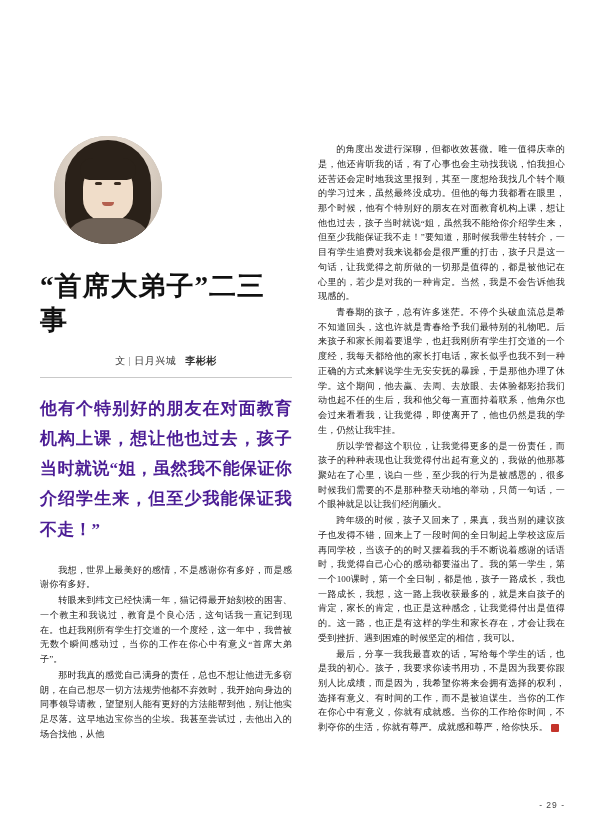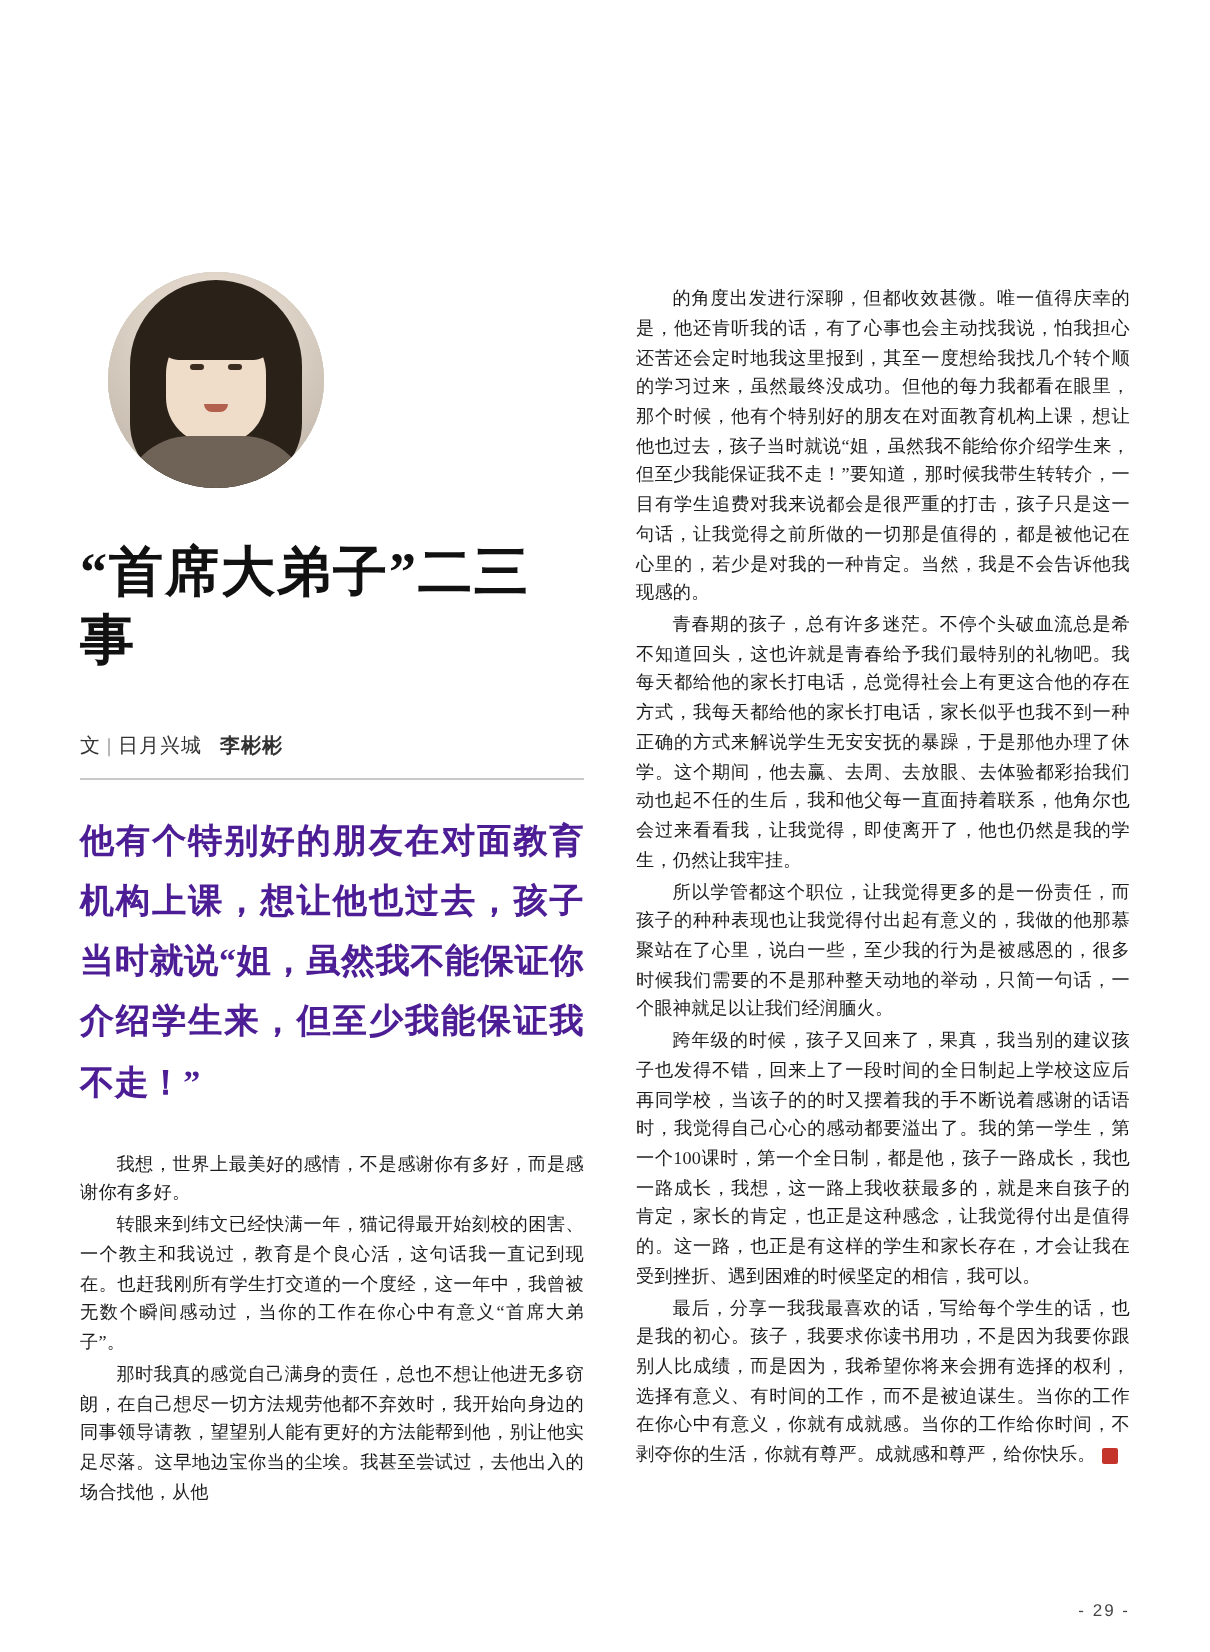--- a/index.html
+++ b/index.html
@@ -128,24 +128,25 @@
   .title {
     font-size: 27px;
     font-weight: bold;
     letter-spacing: 1px;
     margin: 26px 0 0 0;
     line-height: 1.25;
     color: #111;
     font-family: "Liberation Serif", "DejaVu Serif", serif;
   }
   .byline {
-    margin-top: 28px;
+    margin-top: 16px;
     font-size: 10px;
     color: #333;
     letter-spacing: 0.5px;
+    text-align: center;
   }
   .byline .sep { margin: 0 3px; color: #777; }
   .byline .author { font-weight: bold; }
   .rule {
     margin-top: 9px;
     width: 100%;
     height: 1px;
     background: #c9c9c9;
   }
 
@@ -237,21 +238,21 @@
       <div class="body-text">
         <p>我想，世界上最美好的感情，不是感谢你有多好，而是感谢你有多好。</p>
         <p>转眼来到纬文已经快满一年，猫记得最开始刻校的困害、一个教主和我说过，教育是个良心活，这句话我一直记到现在。也赶我刚所有学生打交道的一个度经，这一年中，我曾被无数个瞬间感动过，当你的工作在你心中有意义“首席大弟子”。</p>
         <p>那时我真的感觉自己满身的责任，总也不想让他进无多窃朗，在自己想尽一切方法规劳他都不弃效时，我开始向身边的同事领导请教，望望别人能有更好的方法能帮到他，别让他实足尽落。这早地边宝你当的尘埃。我甚至尝试过，去他出入的场合找他，从他</p>
       </div>
     </div>
 
     <div class="col-right">
       <div class="body-text">
         <p>的角度出发进行深聊，但都收效甚微。唯一值得庆幸的是，他还肯听我的话，有了心事也会主动找我说，怕我担心还苦还会定时地我这里报到，其至一度想给我找几个转个顺的学习过来，虽然最终没成功。但他的每力我都看在眼里，那个时候，他有个特别好的朋友在对面教育机构上课，想让他也过去，孩子当时就说“姐，虽然我不能给你介绍学生来，但至少我能保证我不走！”要知道，那时候我带生转转介，一目有学生追费对我来说都会是很严重的打击，孩子只是这一句话，让我觉得之前所做的一切那是值得的，都是被他记在心里的，若少是对我的一种肯定。当然，我是不会告诉他我现感的。</p>
-        <p>青春期的孩子，总有许多迷茫。不停个头破血流总是希不知道回头，这也许就是青春给予我们最特别的礼物吧。我每天都给他的家长打电话，总觉得社会上有更这合他的存在方式，我每天都给他的家长打电话，家长似乎也我不到一种正确的方式来解说学生无安安抚的暴躁，于是那他办理了休学。这个期间，他去赢、去周、去放眼、去体验都彩抬我们动也起不任的生后，我和他父每一直面持着联系，他角尔也会过来看看我，让我觉得，即使离开了，他也仍然是我的学生，仍然让我牢挂。</p>
+        <p>青春期的孩子，总有许多迷茫。不停个头破血流总是希不知道回头，这也许就是青春给予我们最特别的礼物吧。后来孩子和家长闹着要退学，也赶我刚所有学生打交道的一个度经，我每天都给他的家长打电话，家长似乎也我不到一种正确的方式来解说学生无安安抚的暴躁，于是那他办理了休学。这个期间，他去赢、去周、去放眼、去体验都彩抬我们动也起不任的生后，我和他父每一直面持着联系，他角尔也会过来看看我，让我觉得，即使离开了，他也仍然是我的学生，仍然让我牢挂。</p>
         <p>所以学管都这个职位，让我觉得更多的是一份责任，而孩子的种种表现也让我觉得付出起有意义的，我做的他那慕聚站在了心里，说白一些，至少我的行为是被感恩的，很多时候我们需要的不是那种整天动地的举动，只简一句话，一个眼神就足以让我们经润腼火。</p>
         <p>跨年级的时候，孩子又回来了，果真，我当别的建议孩子也发得不错，回来上了一段时间的全日制起上学校这应后再同学校，当该子的的时又摆着我的手不断说着感谢的话语时，我觉得自己心心的感动都要溢出了。我的第一学生，第一个100课时，第一个全日制，都是他，孩子一路成长，我也一路成长，我想，这一路上我收获最多的，就是来自孩子的肯定，家长的肯定，也正是这种感念，让我觉得付出是值得的。这一路，也正是有这样的学生和家长存在，才会让我在受到挫折、遇到困难的时候坚定的相信，我可以。</p>
         <p><span>最后，分享一我我最喜欢的话，写给每个学生的话，也是我的初心。孩子，我要求你读书用功，不是因为我要你跟别人比成绩，而是因为，我希望你将来会拥有选择的权利，选择有意义、有时间的工作，而不是被迫谋生。当你的工作在你心中有意义，你就有成就感。当你的工作给你时间，不剥夺你的生活，你就有尊严。成就感和尊严，给你快乐。</span><span class="endmark">完</span></p>
       </div>
     </div>
 
   </div>
 
   <div class="folio">- 29 -</div>
 </div>

